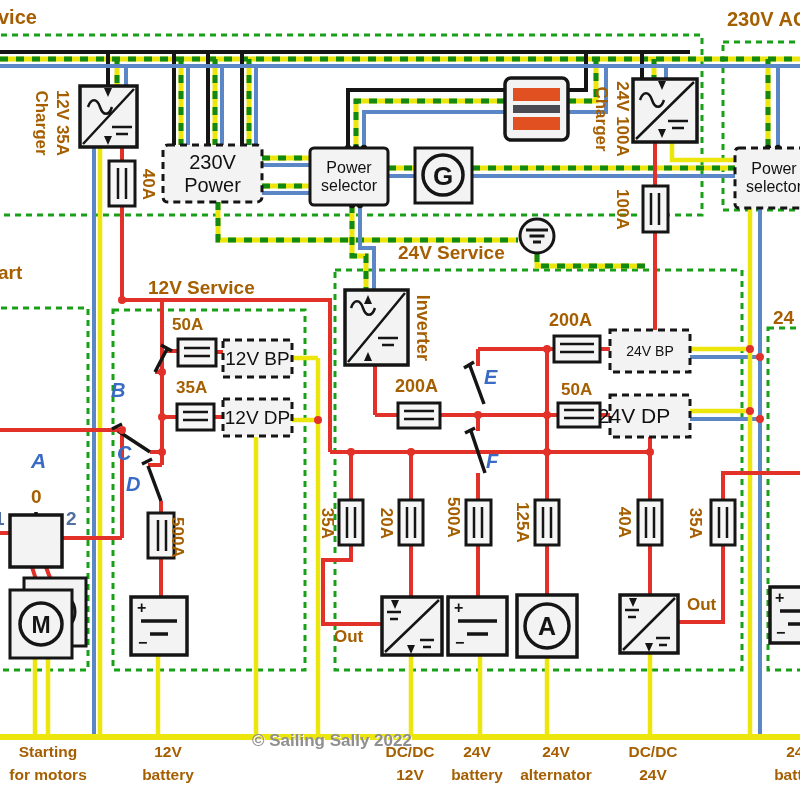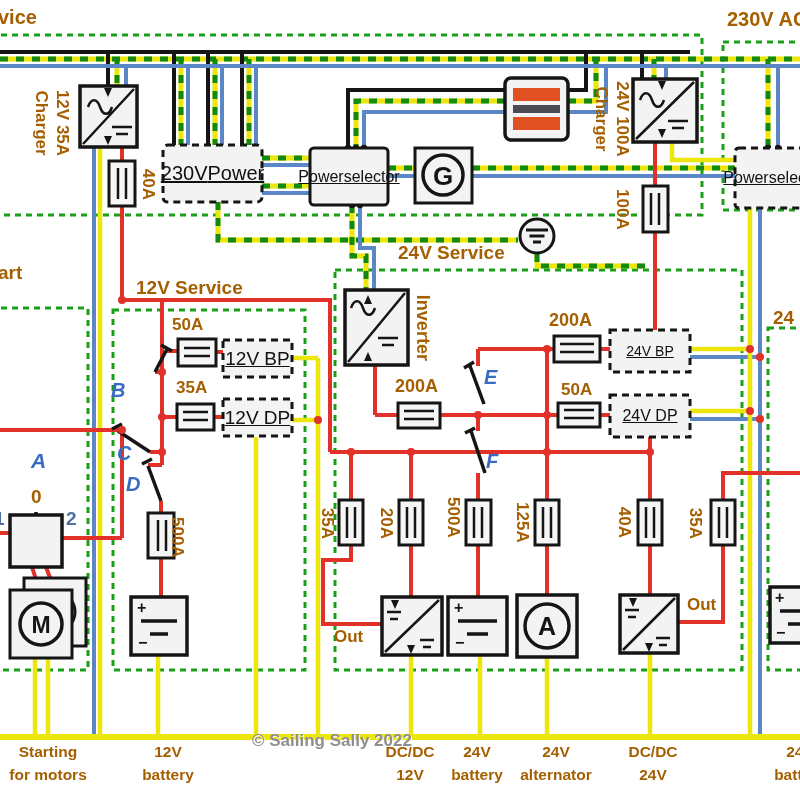--- a/index.html
+++ b/index.html
@@ -2,22 +2,22 @@
 <html><head>
 <meta charset="utf-8">
 <style>
   html,body{margin:0;padding:0;}
   body{width:800px;height:800px;background:#ffffff;overflow:hidden;position:relative;
        font-family:"Liberation Sans",sans-serif;}
   svg{position:absolute;left:0;top:0;}
   .lbl{position:absolute;font-weight:700;color:#a55f00;white-space:nowrap;line-height:1.1;}
   .rot{transform:rotate(90deg);text-align:center;}
   .sw{position:absolute;font-weight:700;font-style:italic;color:#3a6bc4;white-space:nowrap;}
-  .boxtxt{position:absolute;display:flex;flex-direction:row;align-items:center;
-          justify-content:center;text-align:center;color:#111;font-weight:400;text-decoration:underline;}
+  .boxtxt{position:absolute;display:flex;flex-direction:column;align-items:center;
+          justify-content:center;text-align:center;color:#111;font-weight:400;}
   .wm{position:absolute;font-weight:700;color:#8f8f8f;text-shadow:1px 1px 0 #ffffff;}
   .bot{position:absolute;text-align:center;transform:translateX(-50%);font-size:15.5px;
        font-weight:700;color:#a55f00;line-height:23px;white-space:nowrap;}
 </style>
 </head>
 <body>
 
 <svg width="800" height="800" viewBox="0 0 800 800">
 
   <g fill="none" stroke="#18a018" stroke-width="3" stroke-dasharray="6 5">
@@ -183,21 +183,21 @@
     <rect x="620" y="595" width="58" height="58" fill="#f3f3f3" stroke="#151515" stroke-width="3.5"></rect>
     <path fill="none" stroke="#151515" stroke-width="2.5" d="M623,650L675,598 M625,610H639 M628,617H636 M656,638H670 M659,645H667"></path>
     <path fill="#151515" d="M629,598L637,598L633,607Z M645,643L653,643L649,652Z"></path>
   </g>
 
   <text x="443" y="185" font-size="26" font-weight="700" fill="#151515" text-anchor="middle">G</text>
 </svg>
 
 <div class="lbl" style="left:-2px;top:6px;font-size:20px;">vice</div>
 <div class="lbl" style="left:727px;top:8px;font-size:20px;">230V AC</div>
-<div class="lbl" style="left:136px;top:278px;font-size:19px;">12V Service</div>
+<div class="lbl" style="left:148px;top:278px;font-size:19px;">12V Service</div>
 <div class="lbl" style="left:398px;top:243px;font-size:19px;">24V Service</div>
 <div class="lbl" style="left:-2px;top:263px;font-size:19px;">art</div>
 <div class="lbl" style="left:773px;top:308px;font-size:19px;">24</div>
 
 <div class="lbl rot" style="left:-3px;top:102px;width:110px;font-size:17px;line-height:21px;">
   <div>12V 35A</div>
   <div>Charger</div>
 </div>
 <div class="lbl rot" style="left:557px;top:98px;width:110px;font-size:17px;line-height:21px;">
   <div>24V 100A</div>
@@ -239,21 +239,21 @@
   <div>Power</div>
   <div>selector</div>
 </div>
 <div class="boxtxt" style="left:735px;top:148px;width:78px;height:60px;font-size:16px;">
   <div>Power</div>
   <div>selector</div>
 </div>
 <div class="boxtxt" style="left:223px;top:340px;width:69px;height:37px;font-size:19px;">12V BP</div>
 <div class="boxtxt" style="left:223px;top:399px;width:69px;height:37px;font-size:19px;">12V DP</div>
 <div class="boxtxt" style="left:610px;top:330px;width:80px;height:42px;font-size:14px;">24V BP</div>
-<div class="boxtxt" style="left:610px;top:395px;width:80px;height:42px;font-size:16px;">24V DP</div>
+<div class="boxtxt" style="left:594px;top:395px;width:80px;height:42px;font-size:21px;">24V DP</div>
 
 <div class="lbl" style="left:334px;top:628px;font-size:17px;">Out</div>
 <div class="lbl" style="left:687px;top:596px;font-size:17px;">Out</div>
 
 <div class="bot" style="left:48px;top:740px;">
   <div>Starting</div>
   <div>for motors</div>
 </div>
 <div class="bot" style="left:168px;top:740px;">
   <div>12V</div>

